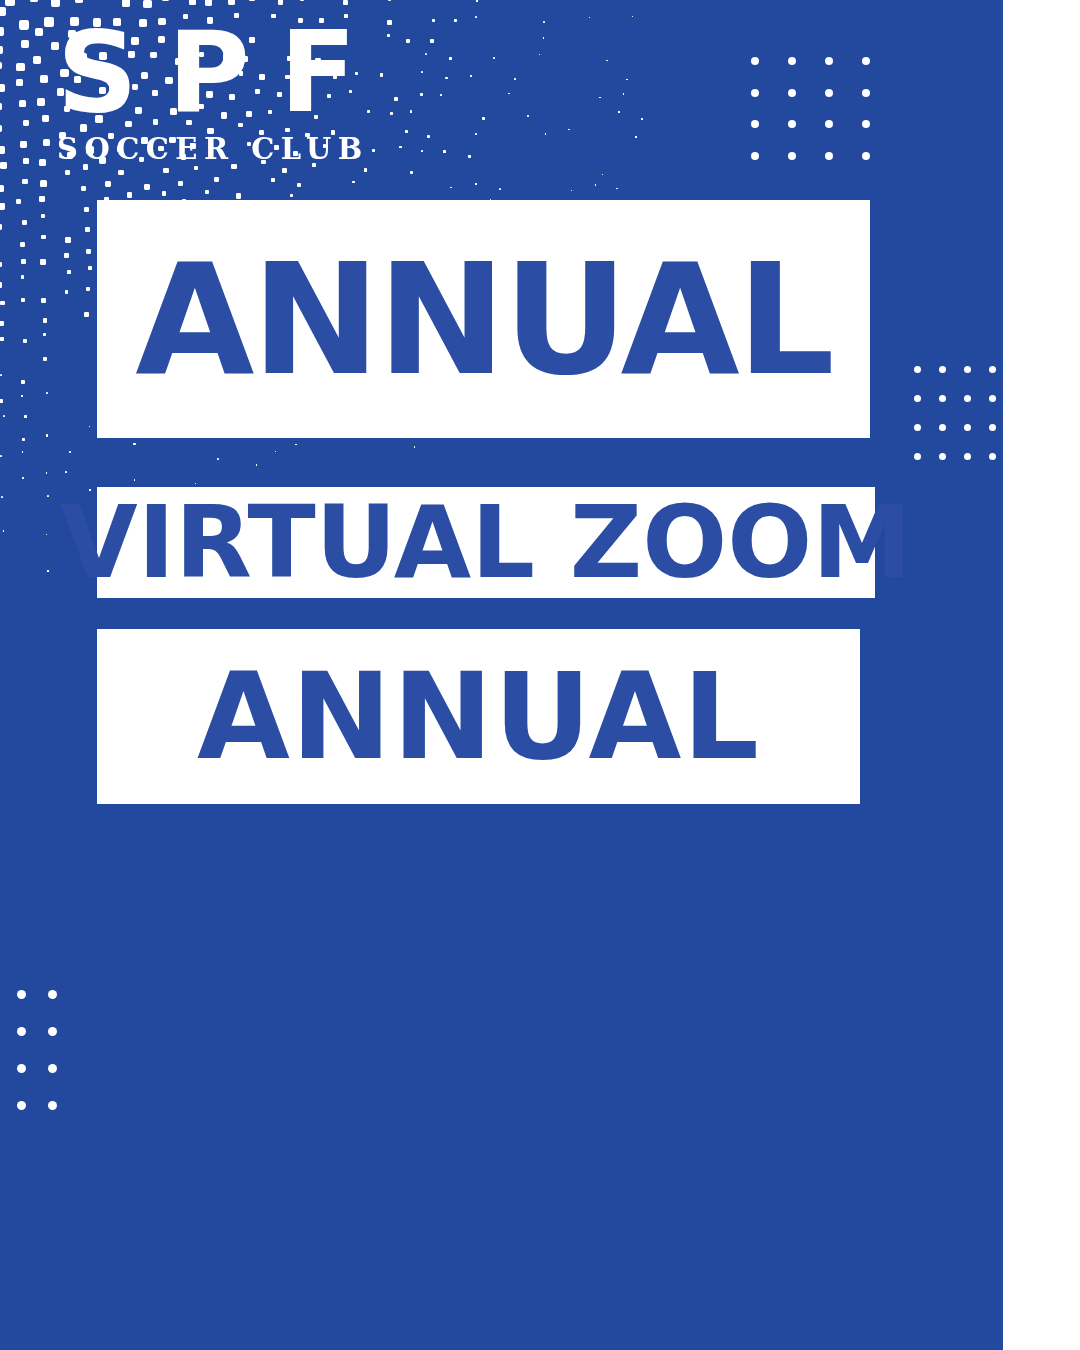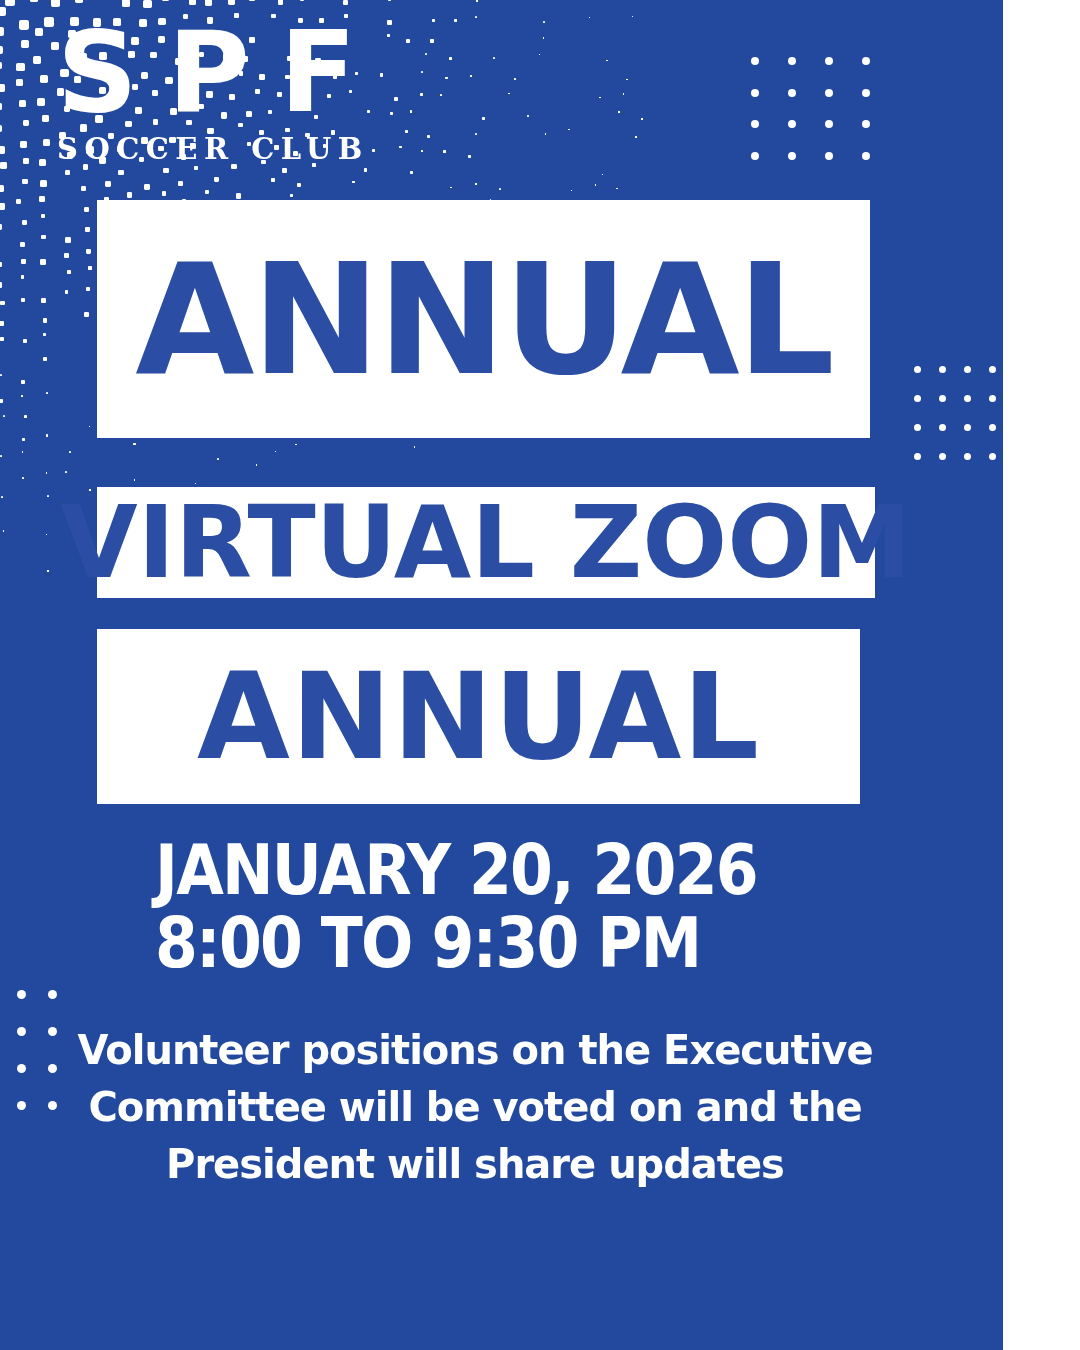--- a/index.html
+++ b/index.html
@@ -519,27 +519,18 @@
   <div class="headline-box box-annual">
     <span>ANNUAL</span>
   </div>
   <div class="headline-box box-virtual">
     <span>VIRTUAL ZOOM</span>
   </div>
   <div class="headline-box box-meeting">
     <span>ANNUAL</span>
   </div>
 
-  <div class="schedule">
-    <div class="line">JANUARY 20, 2026</div>
-    <div class="line">8:00 TO 9:30 PM</div>
-  </div>
-
-  <div class="description">
-    <div>Volunteer positions on the Executive</div>
-    <div>Committee will be voted on and the</div>
-    <div>President will share updates</div>
-  </div>
+
 
 
   <div class="right-strip"></div>
 
 </div>
 
 </body></html>

